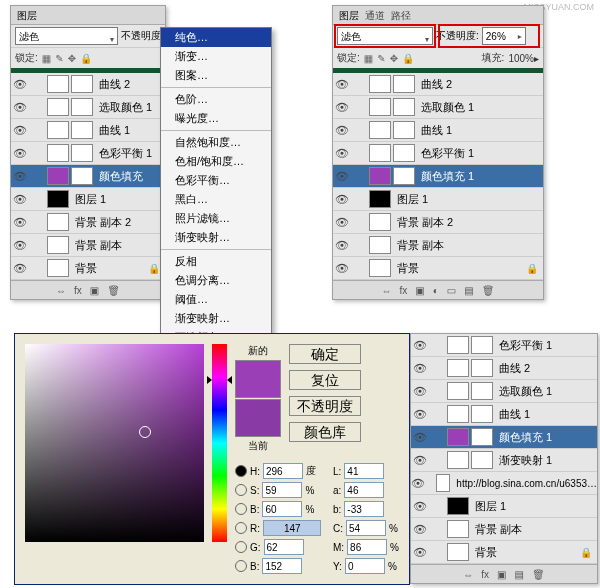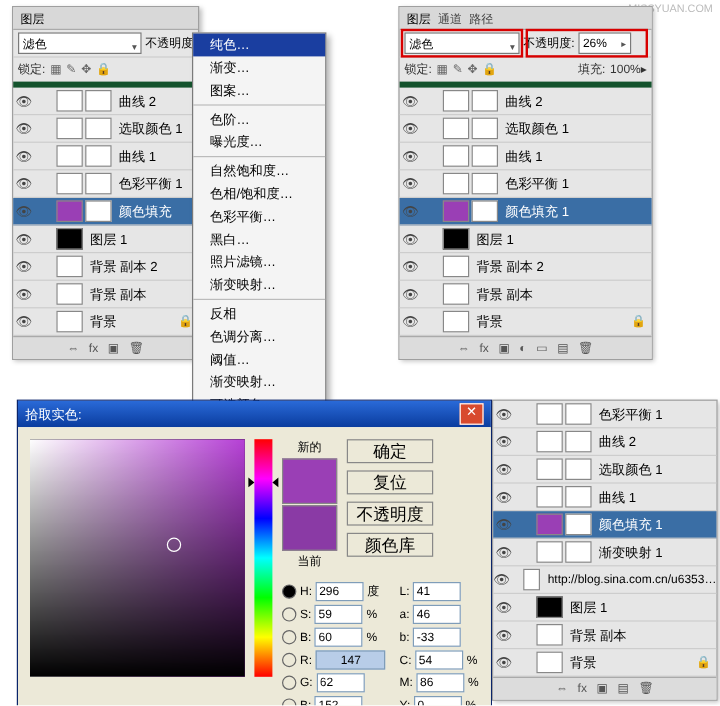--- a/index.html
+++ b/index.html
@@ -363,24 +363,20 @@
     <div class="bottombar">
       <span>⇔</span>
       <span>fx</span>
       <span>▣</span>
       <span>▤</span>
       <span>🗑</span>
     </div>
   </div>
 
   <div class="cp" style="left:14px;top:333px;width:394px">
-    <div class="titlebar">
-      <span>拾取实色:</span>
-      <div class="close">✕</div>
-    </div>
     <div class="body">
       <div class="field">
         <div class="grad"></div>
         <div class="ring" style="left:114px;top:82px"></div>
       </div>
       <div class="hue">
         <div class="cursor" style="top:32px"></div>
       </div>
       <div style="display:flex;flex-direction:column;gap:4px">
         <div style="display:flex;gap:2px">

